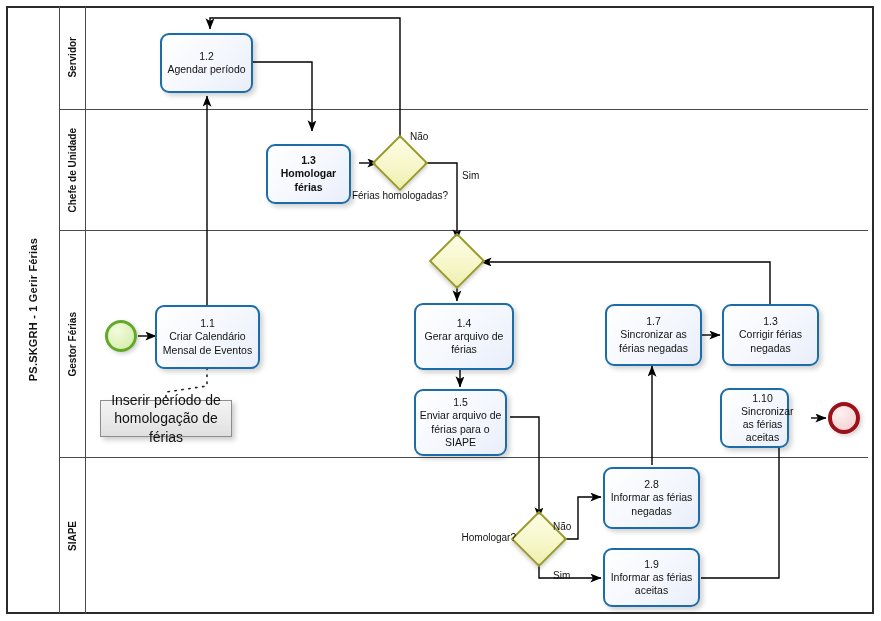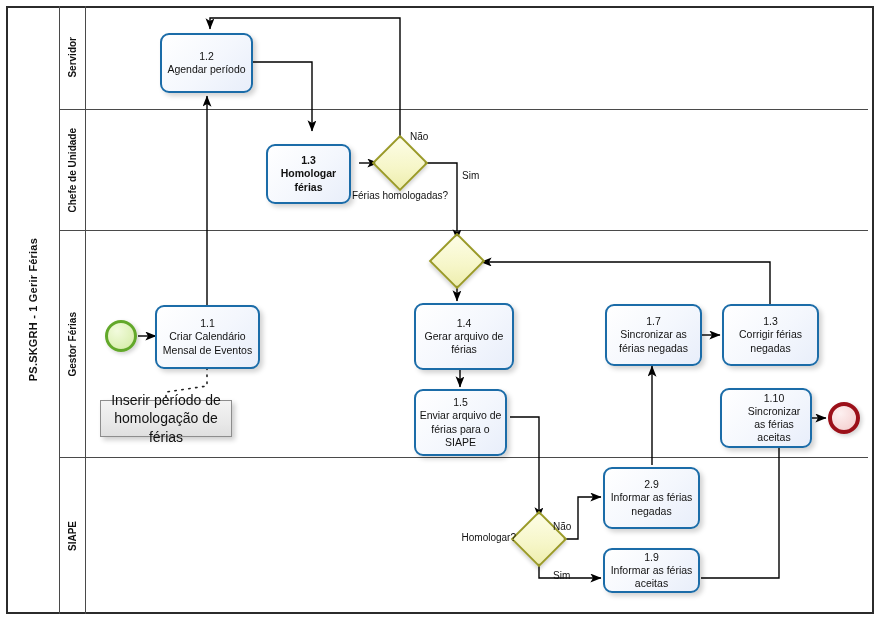--- a/index.html
+++ b/index.html
@@ -235,35 +235,35 @@
     </span>
   </div>
 
   <div class="task" style="left:722px;top:304px;width:97px;height:62px;">
     <span class="tlines">
       <span class="tnum">1.3</span>
       <span>Corrigir férias negadas</span>
     </span>
   </div>
 
-  <div class="task" style="left:720px;top:388px;width:92px;height:60px;padding-left:19px;">
+  <div class="task" style="left:720px;top:388px;width:69px;height:60px;padding-left:19px;">
     <span class="tlines">
       <span class="tnum">1.10</span>
       <span>Sincronizar as férias aceitas</span>
     </span>
   </div>
 
   <div class="task" style="left:603px;top:467px;width:97px;height:62px;">
     <span class="tlines">
-      <span class="tnum">2.9</span>
+      <span class="tnum">2.8</span>
       <span>Informar as férias negadas</span>
     </span>
   </div>
 
-  <div class="task" style="left:603px;top:548px;width:97px;height:45px;">
+  <div class="task" style="left:603px;top:548px;width:97px;height:59px;">
     <span class="tlines">
       <span class="tnum">1.9</span>
       <span>Informar as férias aceitas</span>
     </span>
   </div>
 
   <div class="annot" style="left:100px;top:400px;width:132px;height:37px;">
     <span>Inserir período de homologação de férias</span>
   </div>
 

